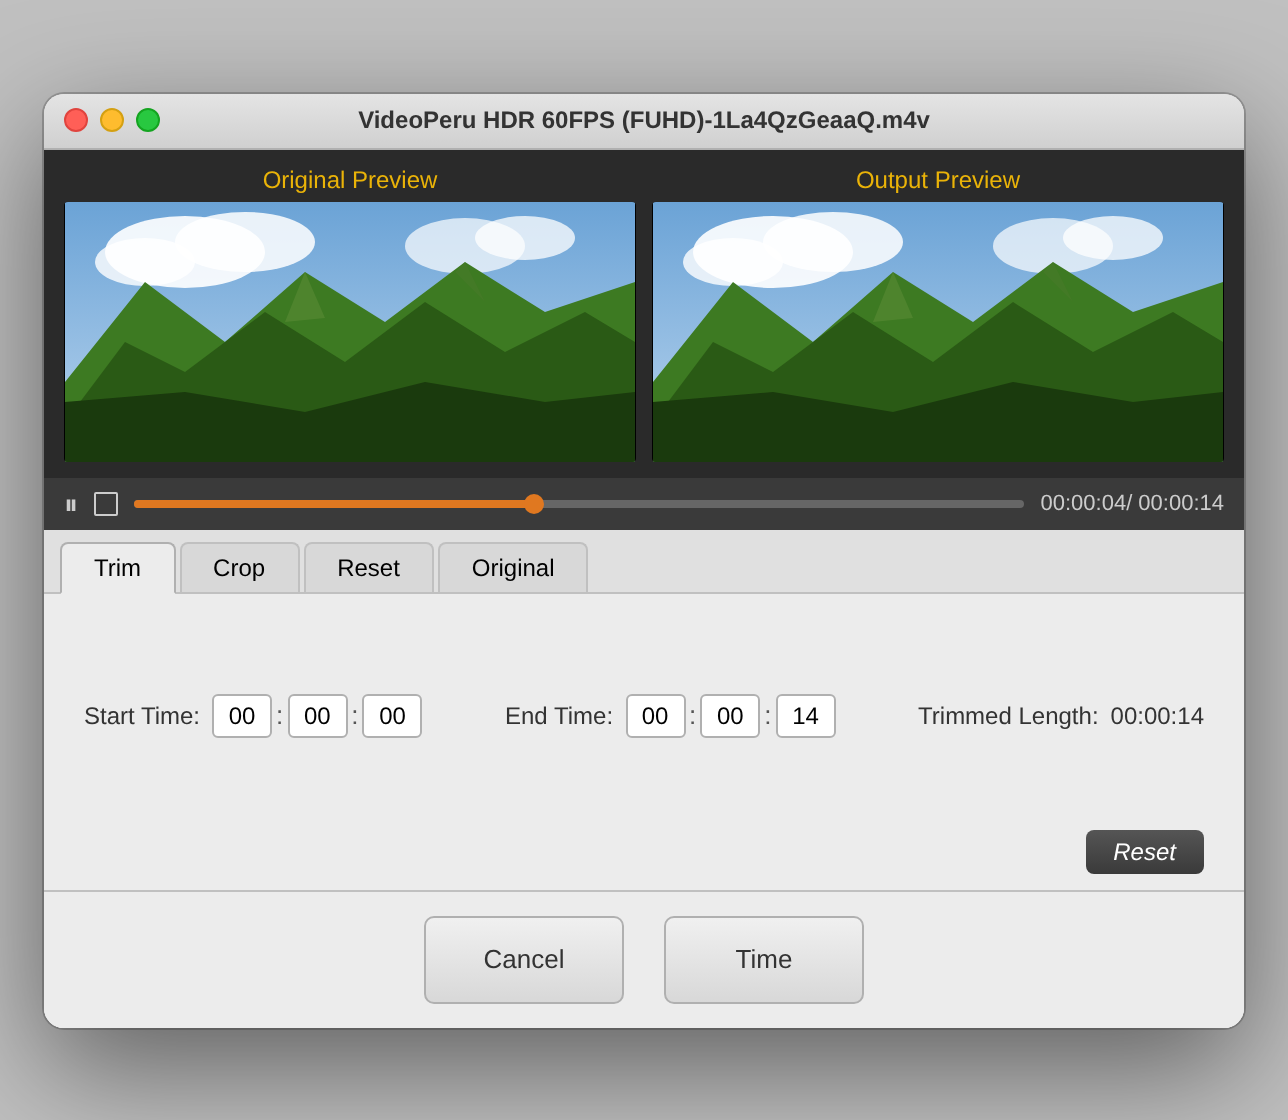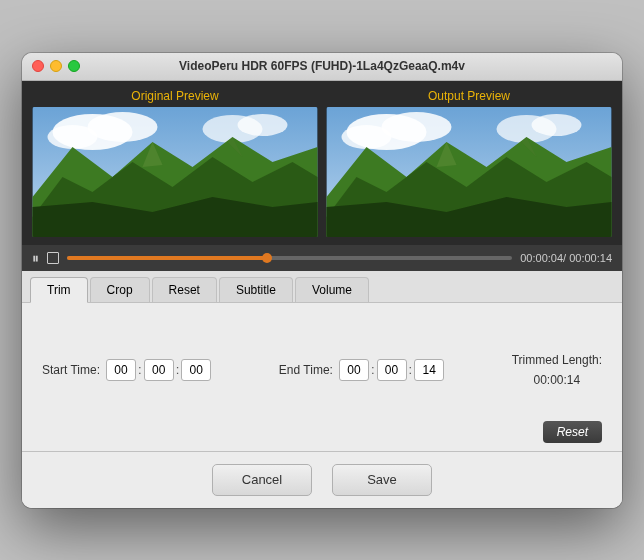--- a/index.html
+++ b/index.html
@@ -233,21 +233,20 @@
 
     .time-sep {
       font-size: 13px;
       color: #555;
     }
 
     .length-group {
       display: flex;
       align-items: center;
       gap: 6px;
-      flex-direction: column;
     }
 
     .length-label {
       font-size: 12px;
       color: #333;
     }
 
     .length-value {
       font-size: 12px;
       color: #333;
@@ -280,21 +279,21 @@
     .bottom-bar {
       display: flex;
       justify-content: center;
       gap: 20px;
       padding: 12px 20px;
       background: #ececec;
     }
 
     .bottom-btn {
       width: 100px;
-      height: 32px;
+      height: 44px;
       border-radius: 5px;
       border: 1px solid #b0b0b0;
       font-size: 13px;
       cursor: pointer;
       background: linear-gradient(to bottom, #f0f0f0, #d8d8d8);
       color: #333;
     }
   </style>
 </head>
 <body>
@@ -379,22 +378,21 @@
       <div class="progress-thumb"></div>
     </div>
     <span class="time-display">00:00:04/ 00:00:14</span>
   </div>
 
   <div class="tabs-section">
     <div class="tabs-bar">
       <div class="tab active">Trim</div>
       <div class="tab">Crop</div>
       <div class="tab">Reset</div>
-      <div class="tab">Subtitle</div>
-      <div class="tab">Volume</div>
+      <div class="tab">Original</div>
     </div>
 
     <div class="tab-content">
       <div class="trim-controls">
         <div class="time-group">
           <span class="time-label">Start Time:</span>
           <div class="time-inputs">
             <input class="time-input" type="text" value="00" style="">
             <span class="time-sep">:</span>
             <input class="time-input" type="text" value="00" style="">
@@ -422,17 +420,17 @@
     </div>
 
     <div class="reset-row">
       <button class="reset-btn">Reset</button>
     </div>
 
     <div class="divider"></div>
 
     <div class="bottom-bar">
       <button class="bottom-btn">Cancel</button>
-      <button class="bottom-btn">Save</button>
+      <button class="bottom-btn">Time</button>
     </div>
   </div>
 
 </div>
 
 </body></html>

